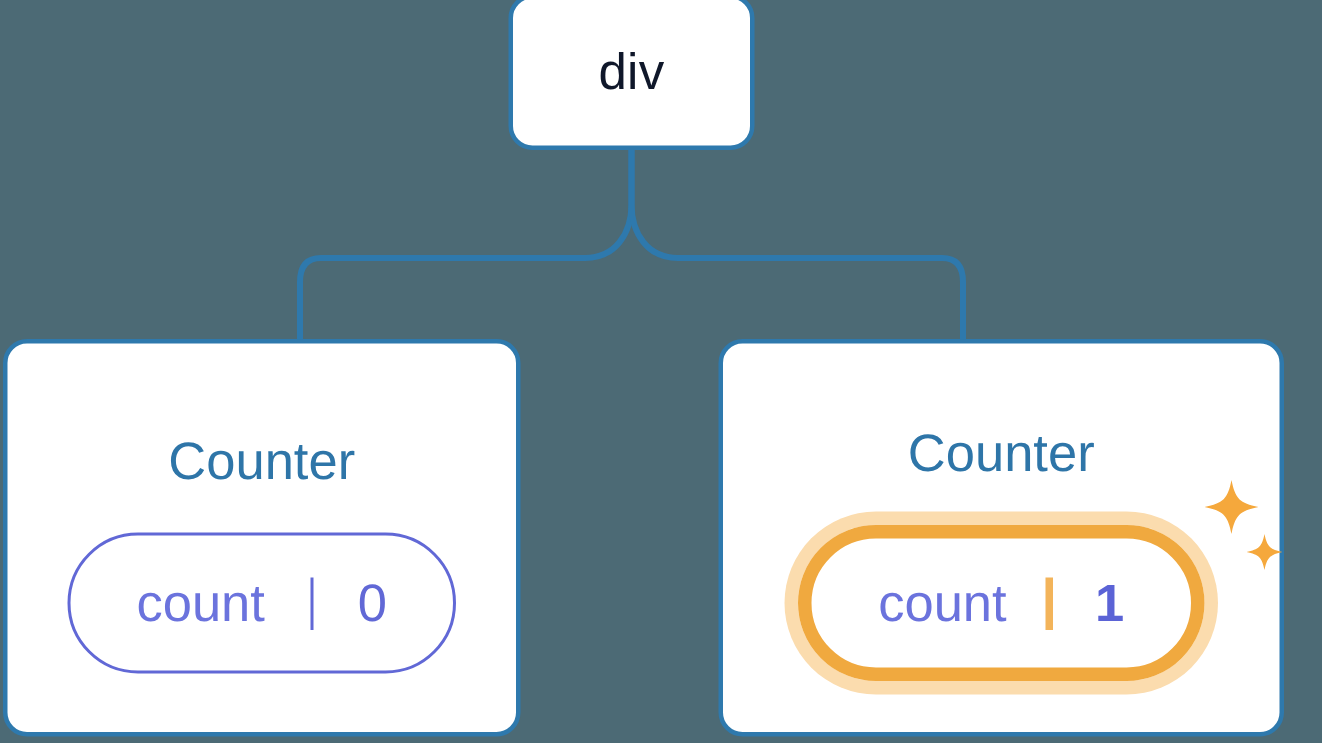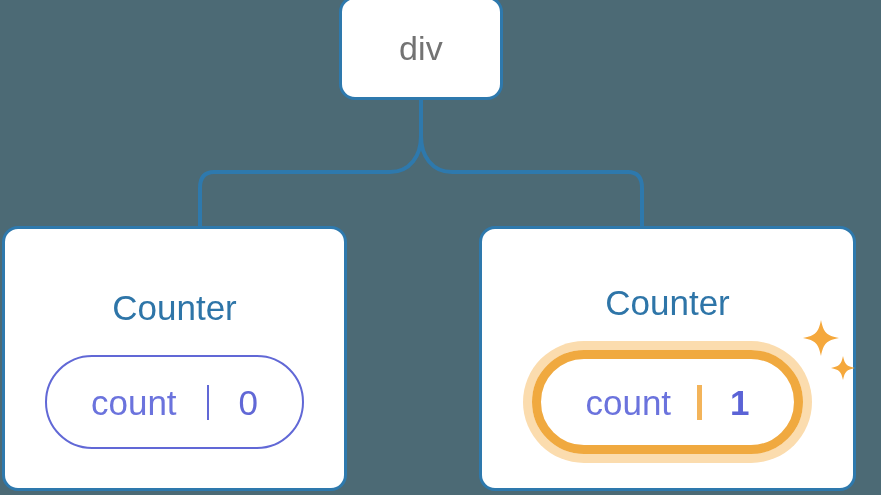--- a/index.html
+++ b/index.html
@@ -44,21 +44,21 @@
   }
 
   #node-div {
     left: 339px;
     top: -4px;
     width: 164px;
     height: 104px;
     border-radius: 16px;
   }
   .node-title-root {
-    color: #737373;
+    color: #0f172a;
     font-size: 34px;
     font-weight: 400;
     letter-spacing: .2px;
     line-height: 1;
   }
 
   #node-counter-left {
     left: 2px;
     top: 226px;
     width: 345px;

